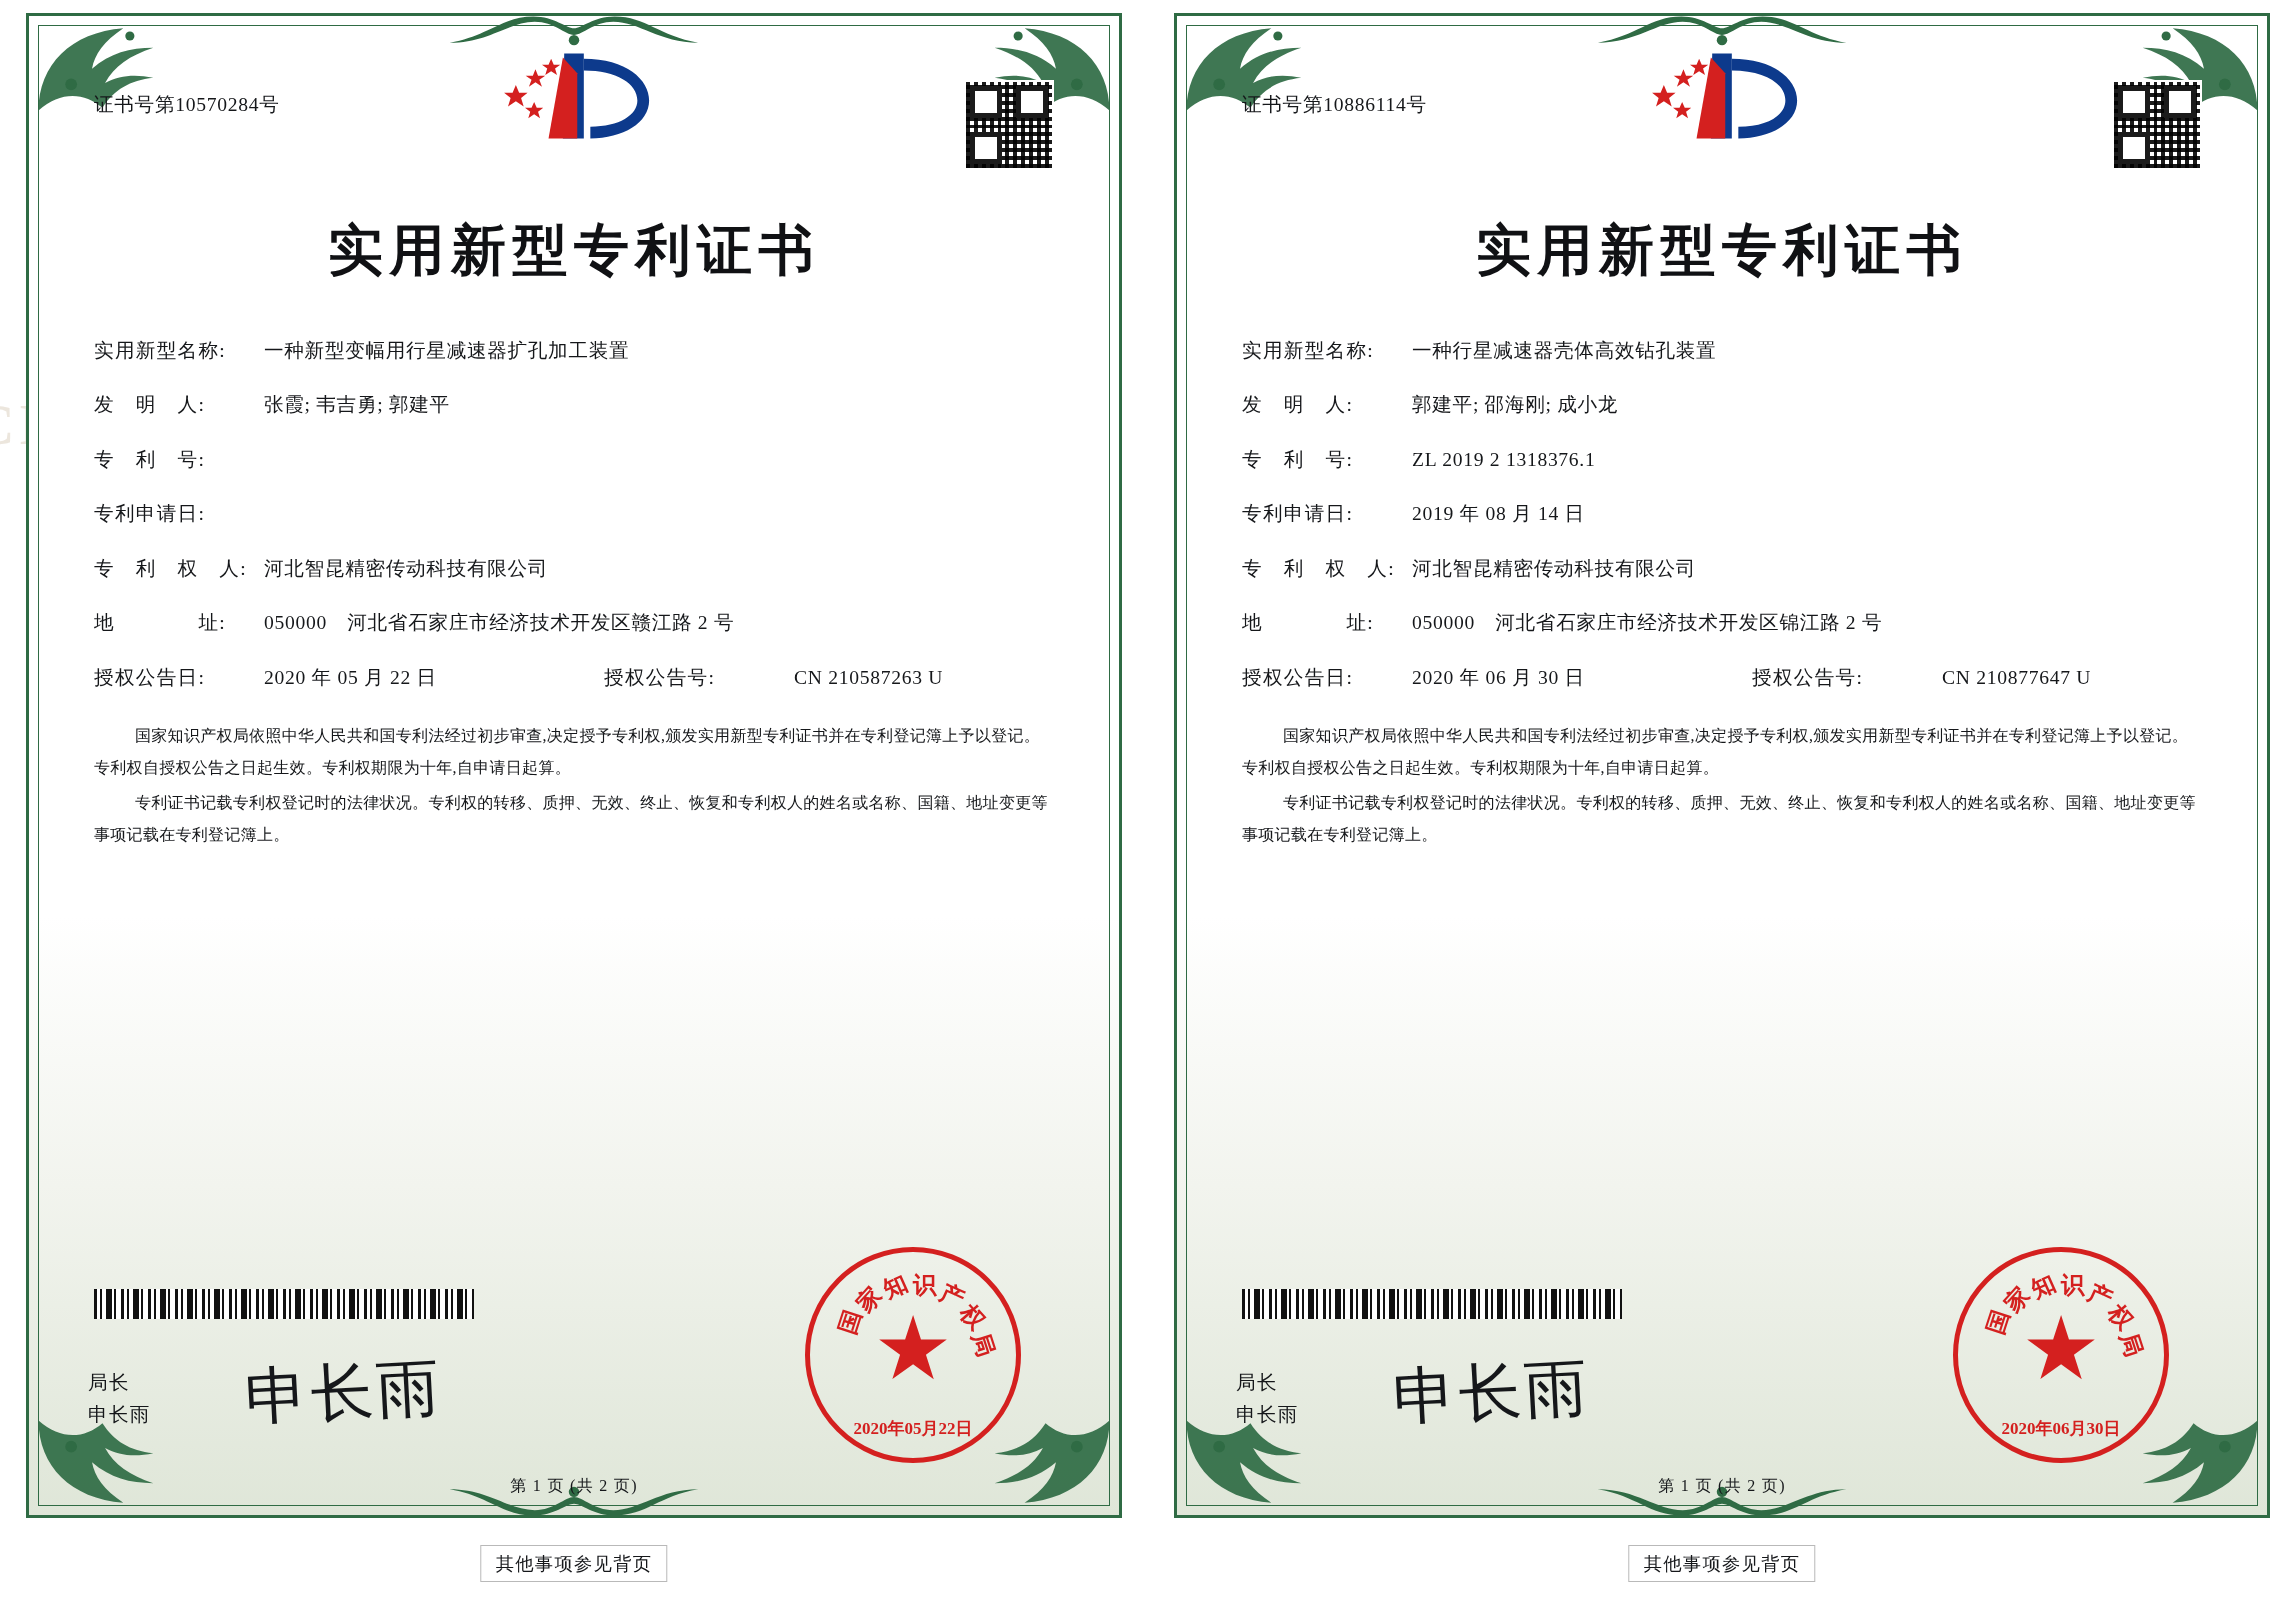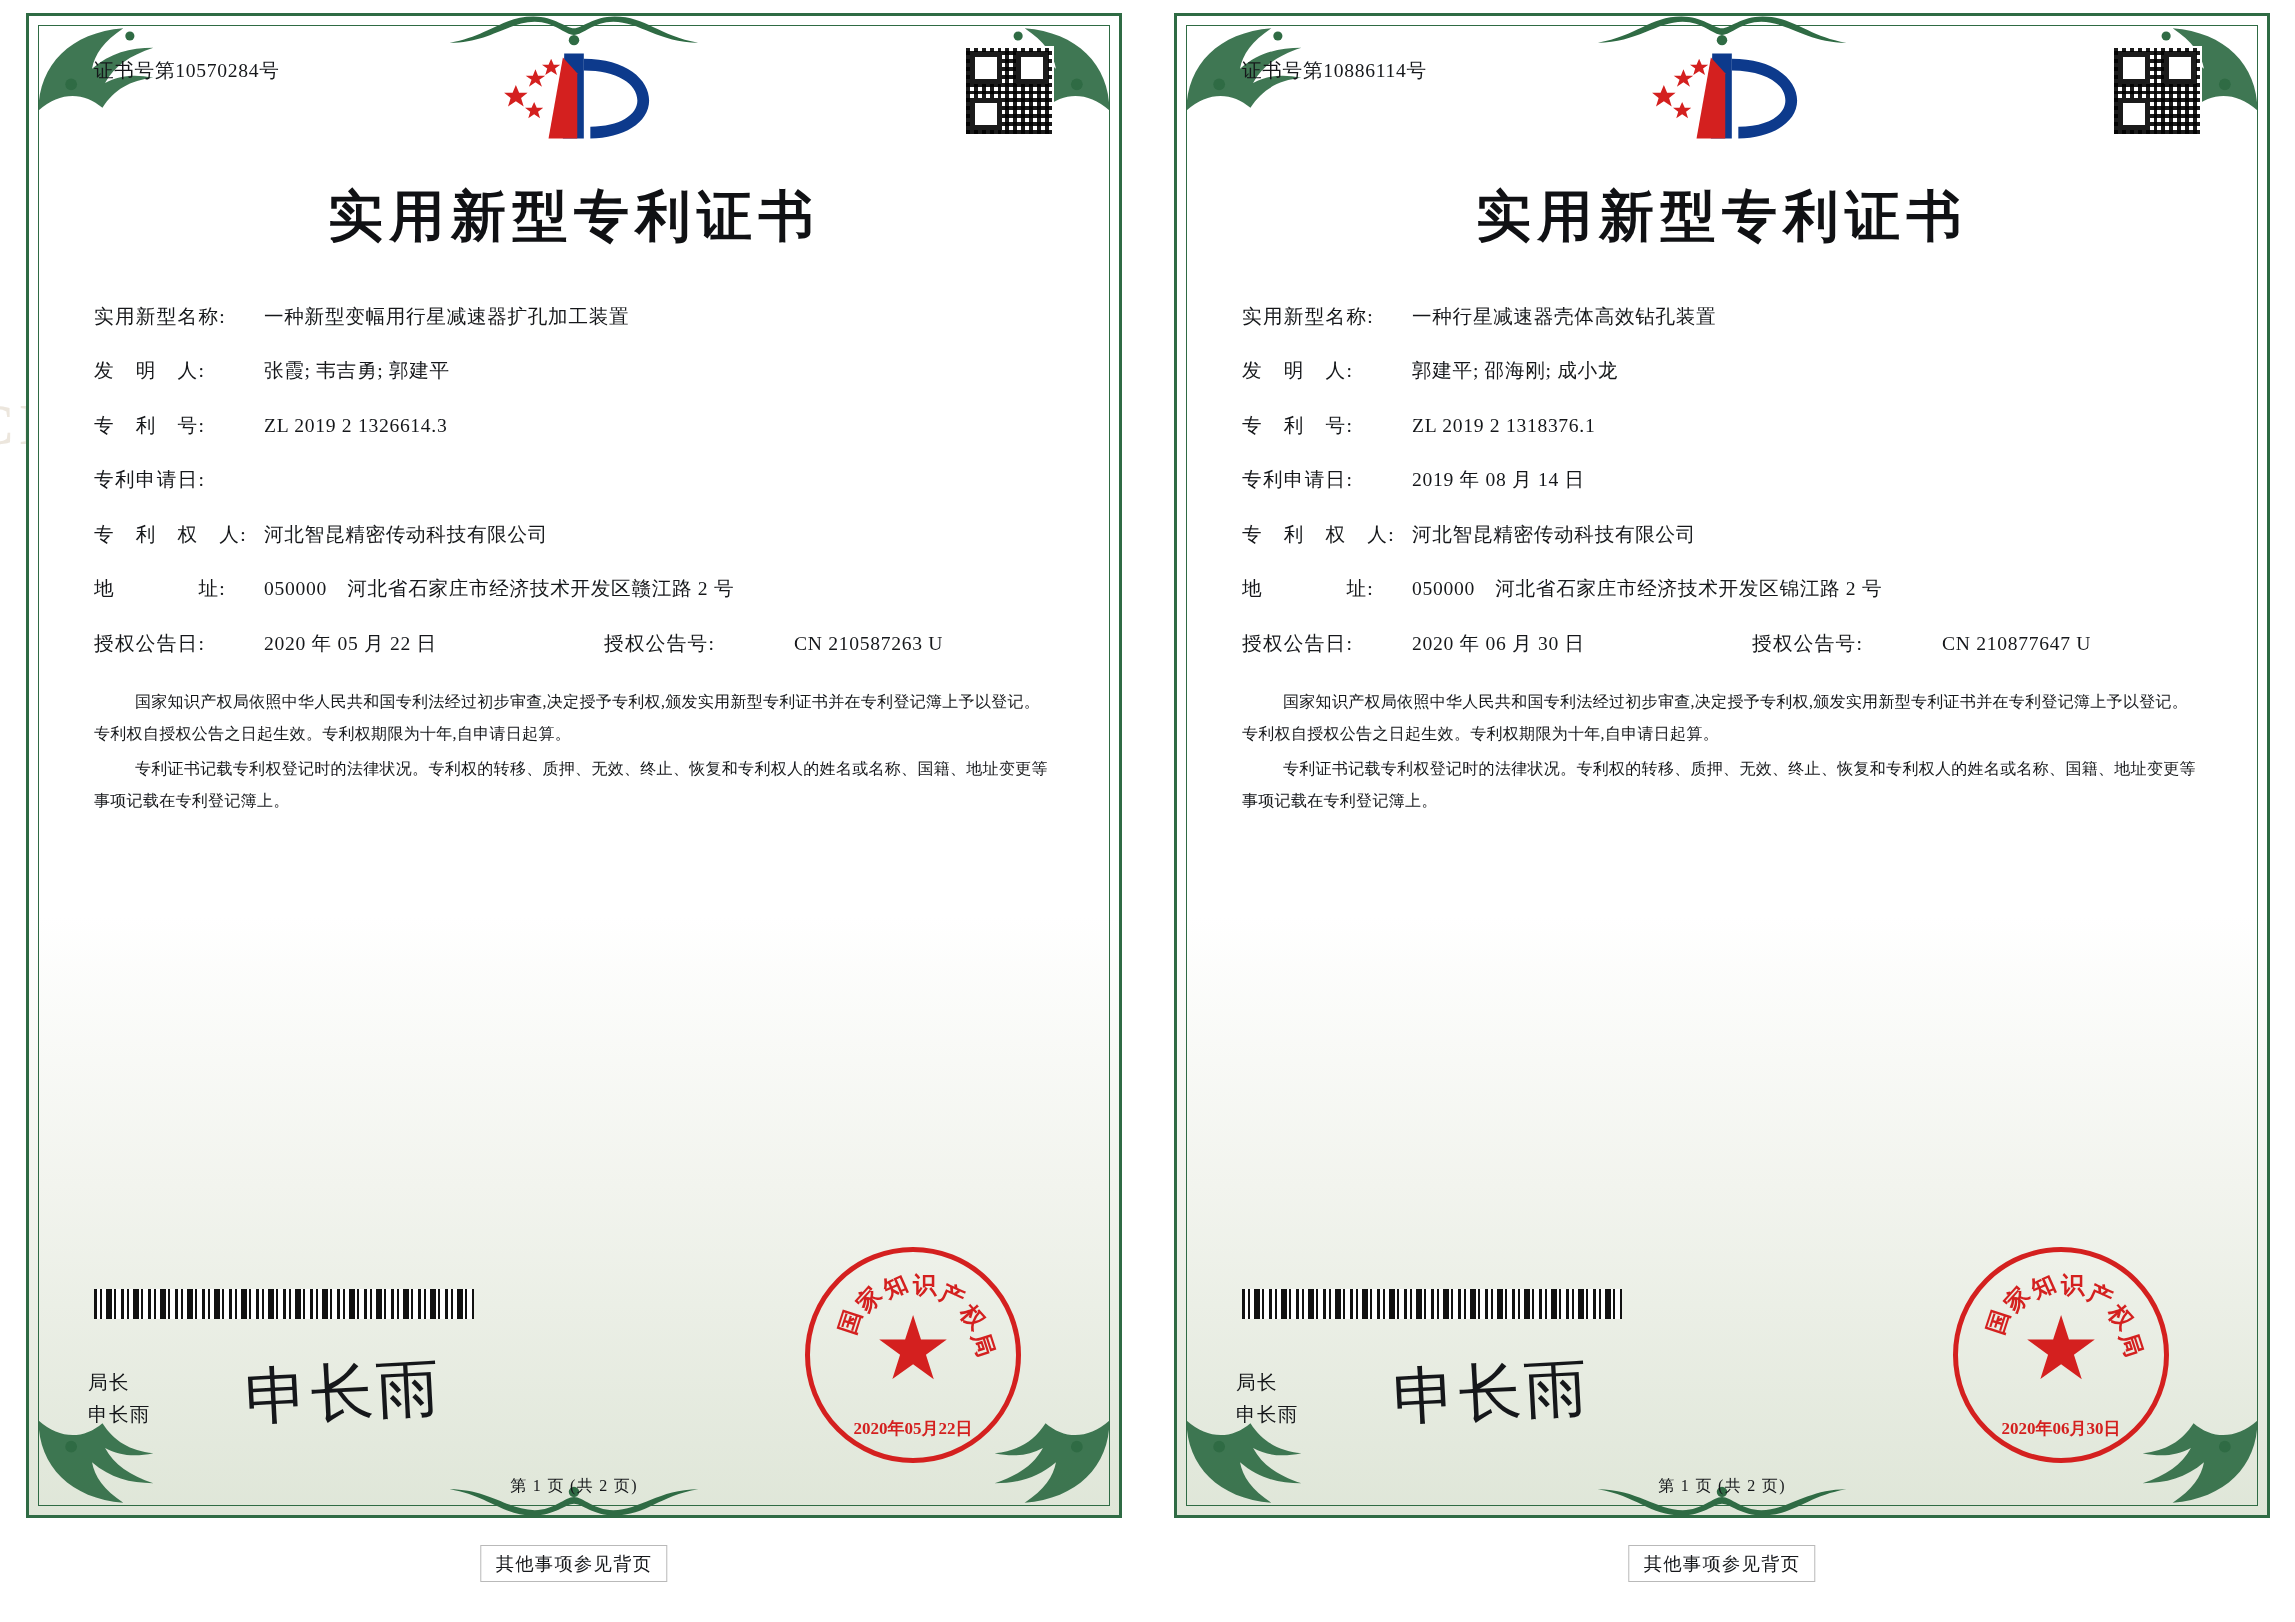--- a/index.html
+++ b/index.html
@@ -88,21 +88,21 @@
   .orn-top-center {
     top: -10.5px; left: 50%; transform: translateX(-50%);
   }
   .orn-bottom-center {
     bottom: -10.5px; left: 50%; transform: translateX(-50%) scaleY(-1);
   }
 
   .content {
     position: relative;
     z-index: 5;
-    padding: 30px 65px 0 65px;
+    padding: 64px 65px 0 65px;
     height: 100%;
     box-sizing: border-box;
   }
   .top-row {
     display: flex;
     justify-content: space-between;
     align-items: flex-start;
     height: 118px;
   }
   .cert-no {
@@ -380,21 +380,20 @@
           <div class="field-row">
             <div class="field-label">实用新型名称:</div>
             <div class="field-value">一种新型变幅用行星减速器扩孔加工装置</div>
           </div>
           <div class="field-row">
             <div class="field-label">发　明　人:</div>
             <div class="field-value">张霞; 韦吉勇; 郭建平</div>
           </div>
           <div class="field-row">
             <div class="field-label">专　利　号:</div>
-            <div class="field-value">ZL 2019 2 1326614.3</div>
           </div>
           <div class="field-row">
             <div class="field-label">专利申请日:</div>
           </div>
           <div class="field-row">
             <div class="field-label">专　利　权　人:</div>
             <div class="field-value">河北智昆精密传动科技有限公司</div>
           </div>
           <div class="field-row">
             <div class="field-label">地　　　　址:</div>

